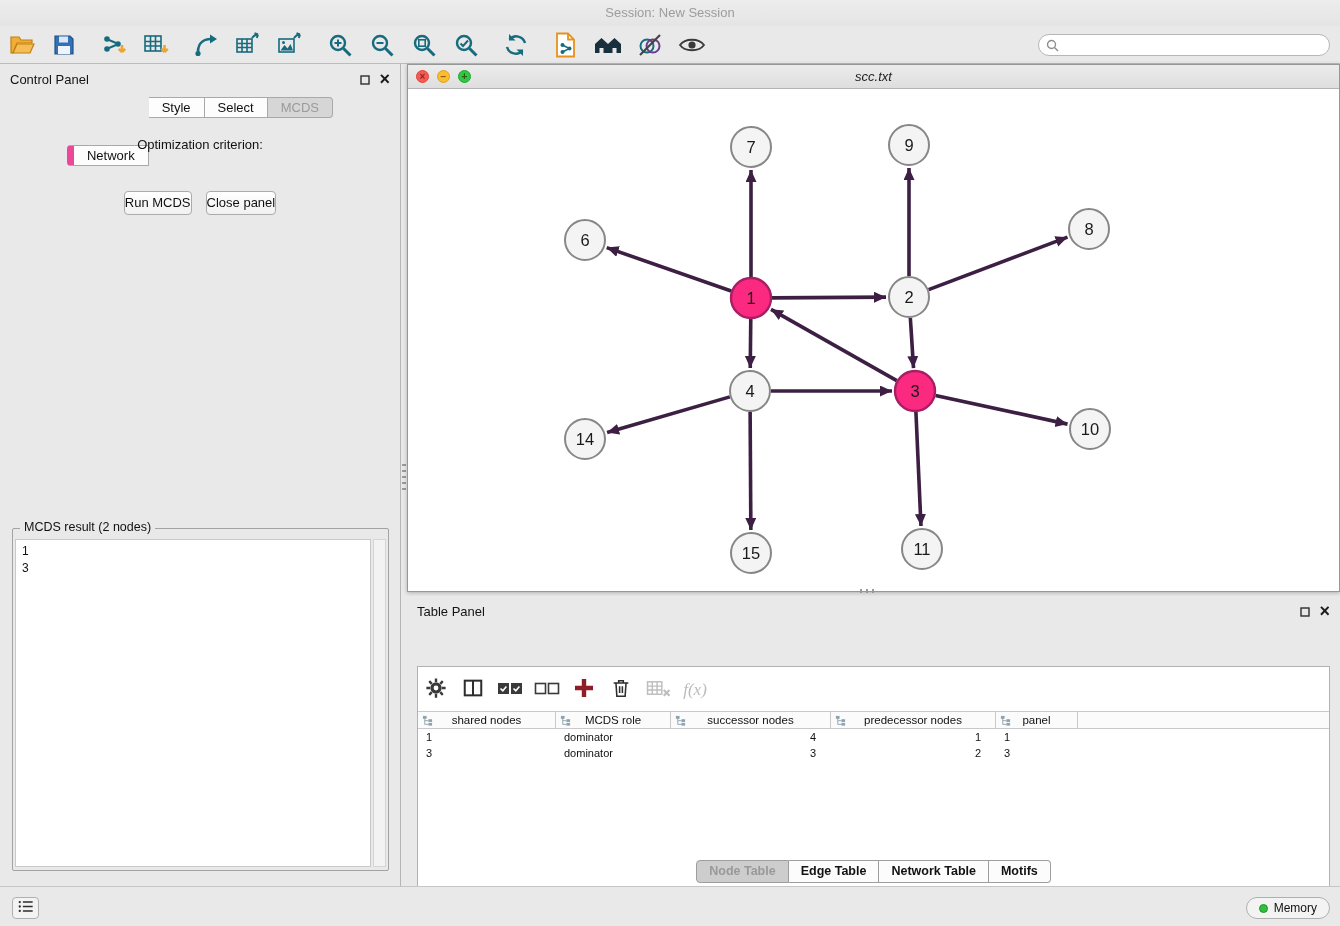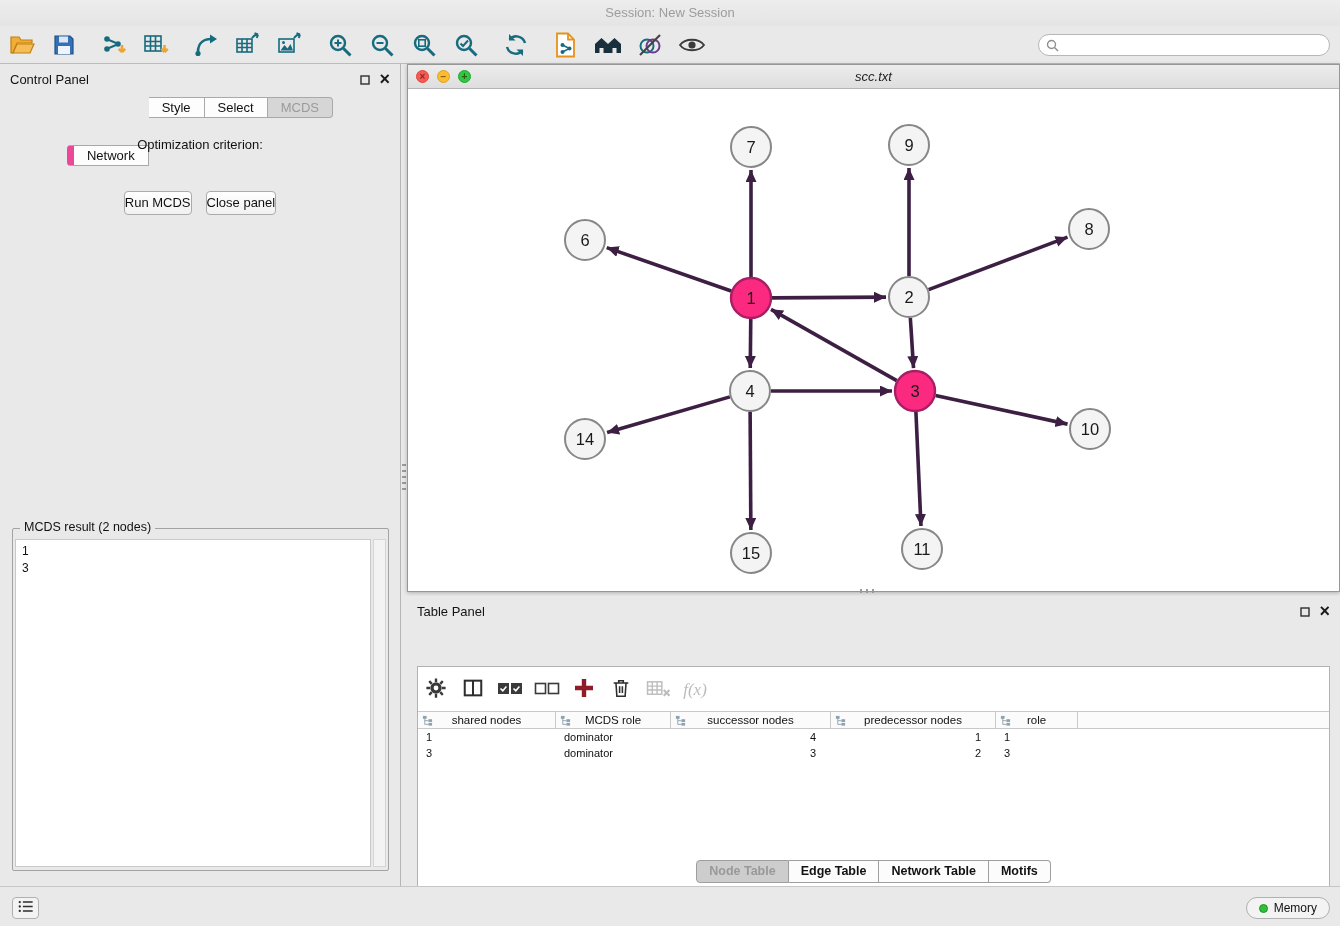--- a/index.html
+++ b/index.html
@@ -514,21 +514,21 @@
           </div>
           <div class="th" style="width: 82px;">
             <span class="sort-ic">
               <svg width="11" height="11" viewBox="0 0 12 12">
                 <rect x="1" y="1" width="4" height="3.2" fill="#8fa2ad"></rect>
                 <rect x="7" y="4.6" width="4" height="3" fill="#8fa2ad"></rect>
                 <rect x="7" y="8.6" width="4" height="3" fill="#8fa2ad"></rect>
                 <path d="M3 4.2v6h4M3 6.2h4" stroke="#8fa2ad" stroke-width="1" fill="none"></path>
               </svg>
             </span>
-            <span>role</span>
+            <span>panel</span>
           </div>
           <div class="th-fill"></div>
         </div>
       <div>
           <div class="tr">
             <div class="td" style="width: 138px;">1</div>
             <div class="td" style="width: 115px;">dominator</div>
             <div class="td num" style="width: 160px;">4</div>
             <div class="td num" style="width: 165px;">1</div>
             <div class="td" style="width: 82px;">1</div>

